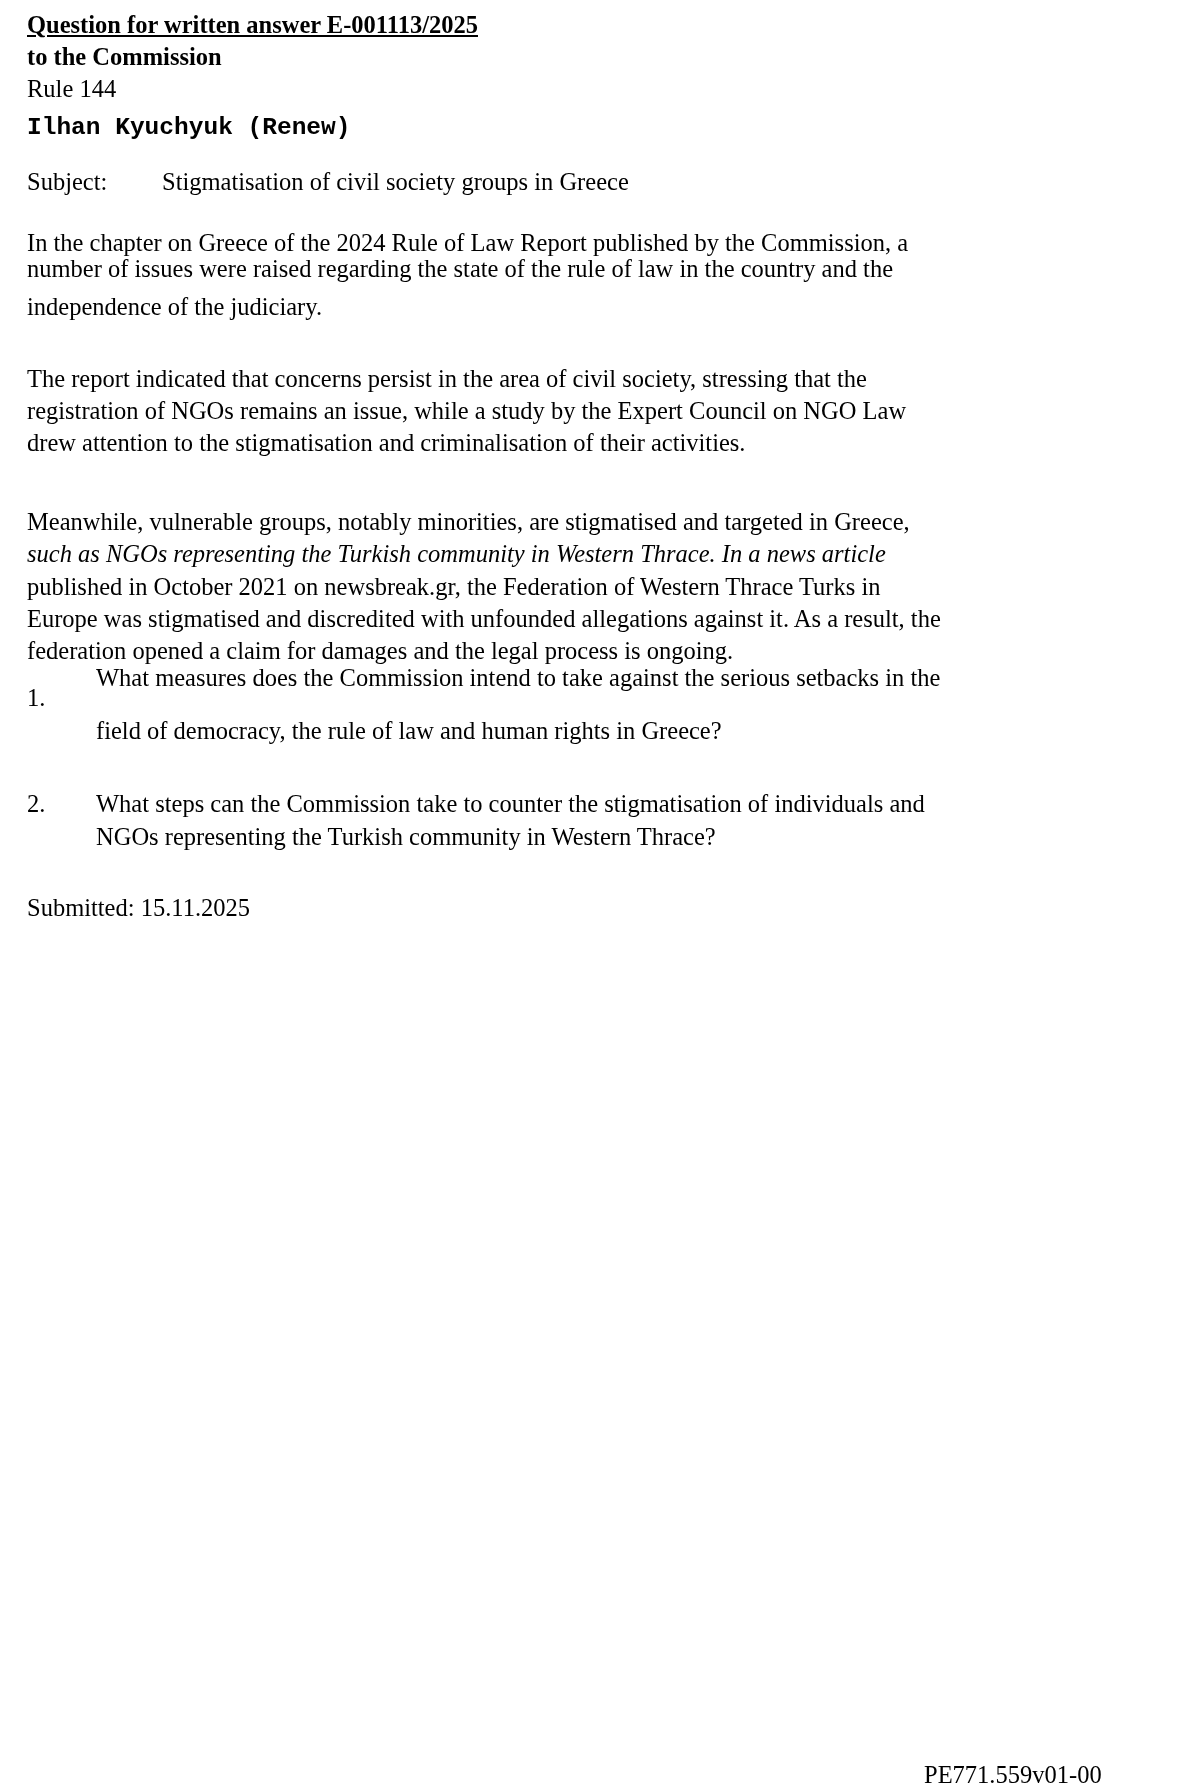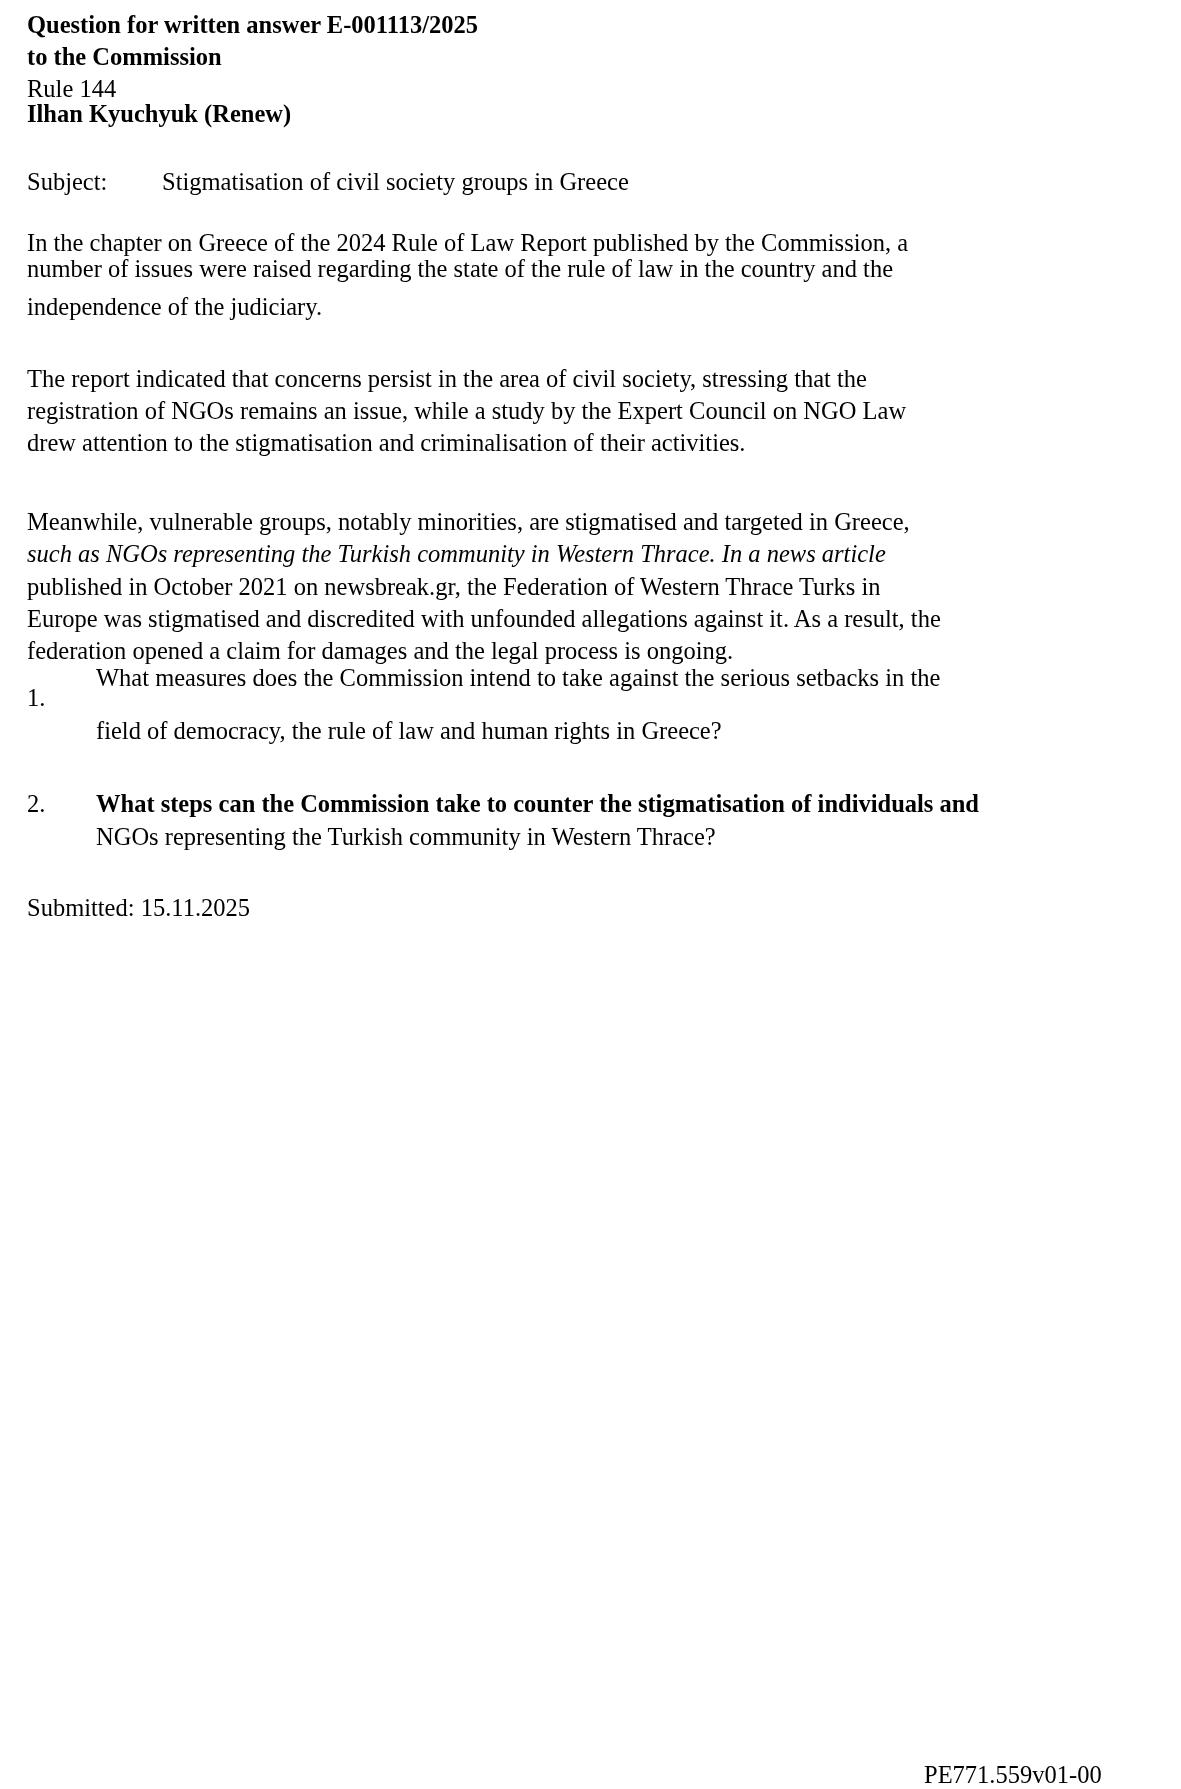--- a/index.html
+++ b/index.html
@@ -16,24 +16,24 @@
   .num { position: absolute; left: 27px; }
   .li { position: absolute; left: 96px; white-space: nowrap; }
   .footer { position: absolute; left: 924px; top: 1763px; white-space: nowrap; line-height: 1; }
 </style>
 </head>
 <body>
 
 <div>
 
   <div>
-    <div class="line b" style="top:13px;">Question for written answer E-001113/2025</div>
+    <div class="line b" style="top:13px;text-decoration:underline;">Question for written answer E-001113/2025</div>
     <div class="line b" style="top:45px;">to the Commission</div>
     <div class="line" style="top:77px;">Rule 144</div>
-    <div class="line b" style="top:102px;">Ilhan Kyuchyuk (Renew)</div>
+    <div class="line b" style="top:116px;font-family:Liberation Mono, monospace;">Ilhan Kyuchyuk (Renew)</div>
   </div>
 
   <div style="position:absolute; top:170px; left:0; line-height:1;">
     <span class="subj-label" style="white-space:nowrap;">Subject:</span>
     <span class="subj-text" style="white-space:nowrap;text-align:right;">Stigmatisation of civil society groups in Greece</span>
   </div>
 
   <div>
     <div class="line" style="top:231px;">In the chapter on Greece of the 2024 Rule of Law Report published by the Commission, a</div>
     <div class="line" style="top:257px;">number of issues were raised regarding the state of the rule of law in the country and the</div>
@@ -55,21 +55,21 @@
   </div>
 
   <div>
     <div class="num" style="top:686px; line-height:1;">1.</div>
     <div class="li" style="top:666px; line-height:1;">What measures does the Commission intend to take against the serious setbacks in the</div>
     <div class="li" style="top:719px; line-height:1;">field of democracy, the rule of law and human rights in Greece?</div>
   </div>
 
   <div>
     <div class="num" style="top:792px; line-height:1;">2.</div>
-    <div class="li" style="top:792px; line-height:1;font-weight:bold;">What steps can the Commission take to counter the stigmatisation of individuals and</div>
+    <div class="li" style="top:792px; line-height:1;">What steps can the Commission take to counter the stigmatisation of individuals and</div>
     <div class="li" style="top:825px; line-height:1;">NGOs representing the Turkish community in Western Thrace?</div>
   </div>
 
   <div class="line" style="top:896px;">Submitted: 15.11.2025</div>
 
   <div class="footer">PE771.559v01-00</div>
 
 </div>
 
 </body></html>

